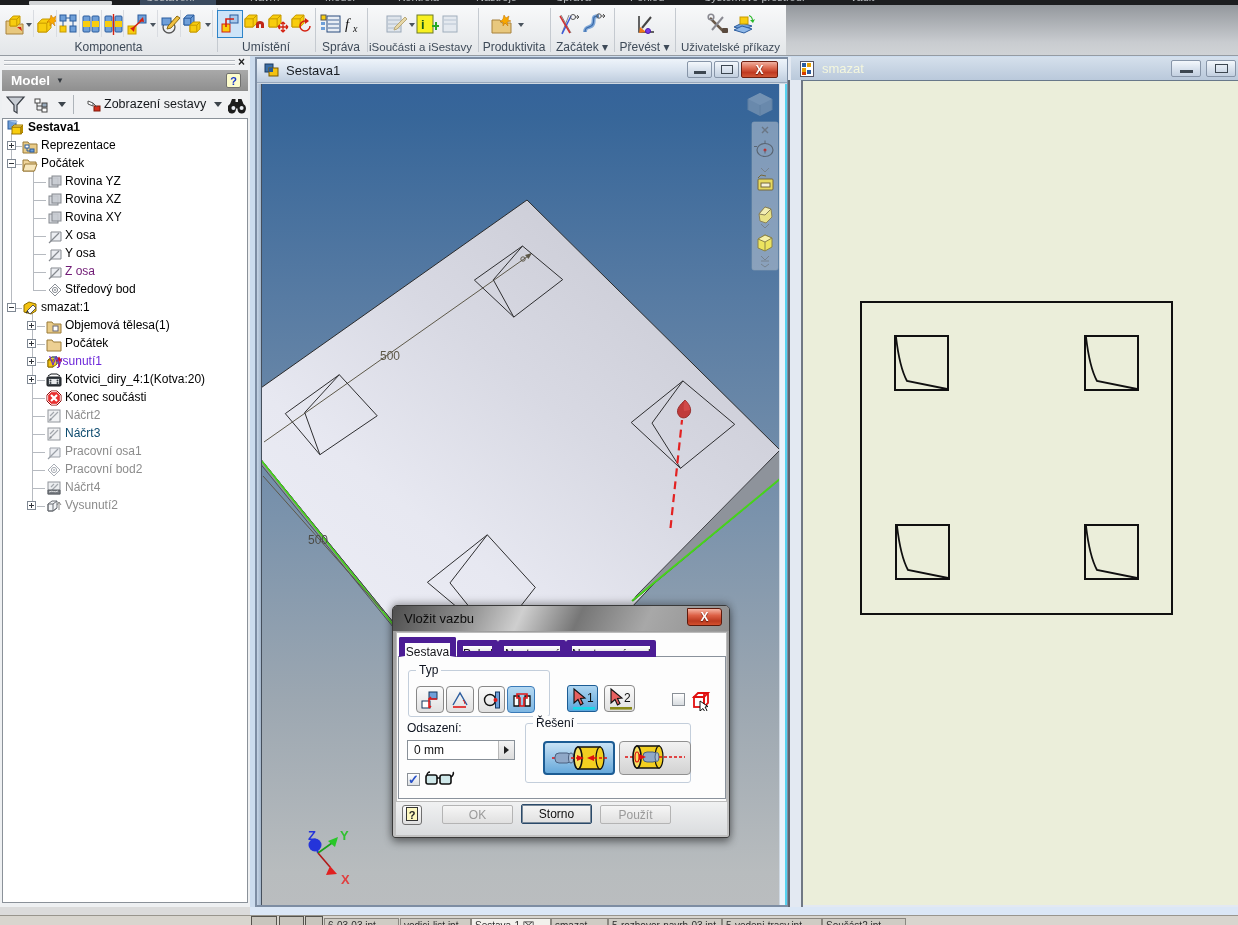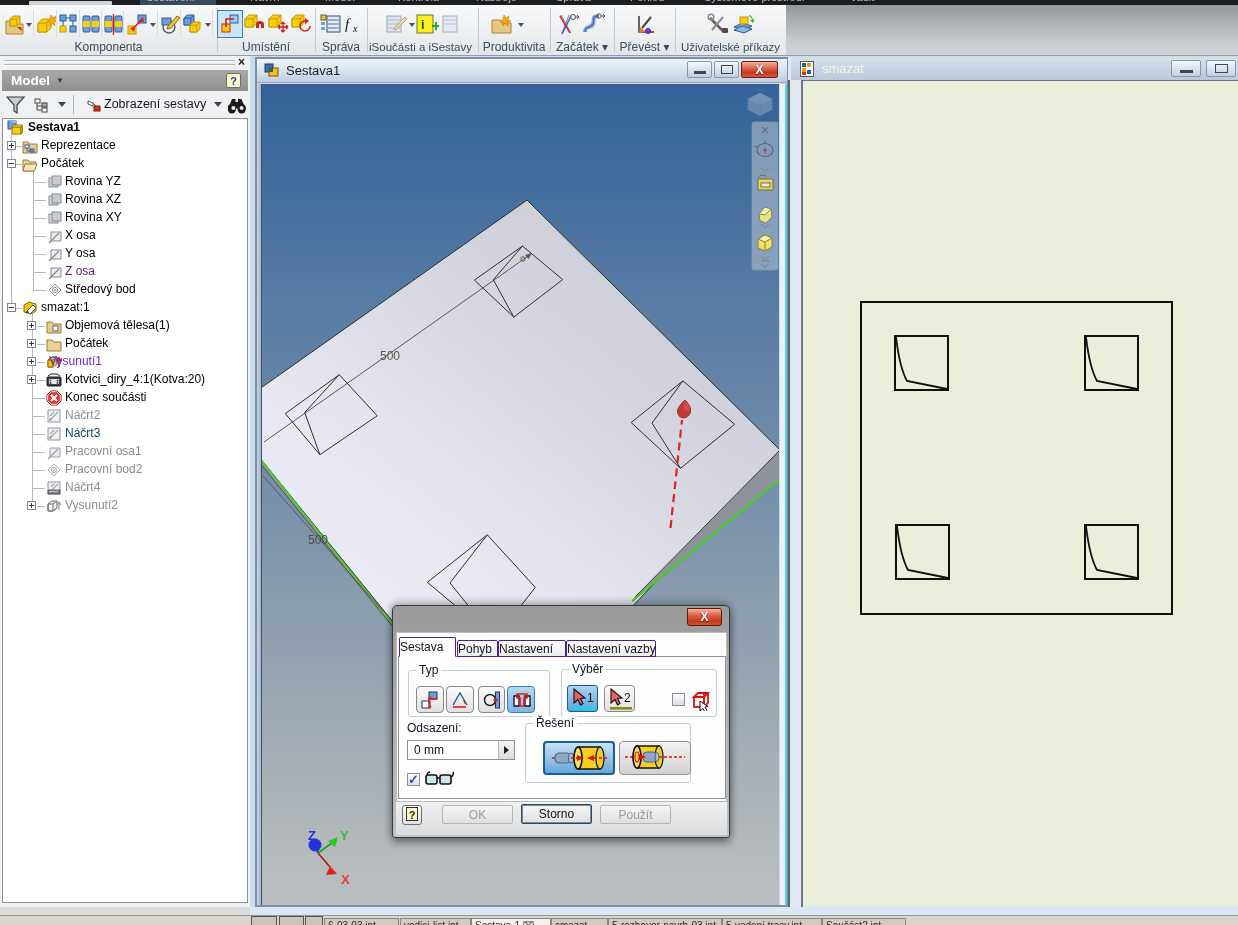--- a/index.html
+++ b/index.html
@@ -30,21 +30,21 @@
 #w2{left:788px;top:57px;width:450px;height:850px;background:#e3e9f2}
 #w2title{position:absolute;left:3px;top:0;width:447px;height:23px;background:linear-gradient(#d5e0ec,#bac9db)}
 #w2title .t{position:absolute;left:31px;top:4px;font-size:13px;color:#f4f7de}
 #w2client{position:absolute;left:15px;top:24px;width:435px;height:824px;background:#ebeeda}#w2dark1{position:absolute;left:0;top:23px;width:2px;height:827px;background:#5f6670}#w2dark2{position:absolute;left:13px;top:23px;width:2px;height:827px;background:#707884}#w2hline{position:absolute;left:13px;top:23px;width:437px;height:1px;background:#68788a}
 #dlg{left:392px;top:605px;width:338px;height:233px;border:1px solid #3a3a3a;border-radius:5px 5px 3px 3px;background:linear-gradient(#9a9a9a,#c2c2c2);box-shadow:0 -3px 7px rgba(40,40,40,.28),0 4px 9px rgba(0,0,0,.45)}
 #dlgtitle{position:absolute;left:0;top:0;width:336px;height:25px;border-radius:4px 4px 0 0;background:linear-gradient(115deg,#4e4e4e,#8e8e8e 22%,#cfcfcf 38%,#767676 55%,#a8a8a8 75%,#8f8f8f);overflow:hidden}
 #dlgtitle .t{position:absolute;left:11px;top:5px;font-size:13px;color:#0c0c0c}
 #dlgclose{position:absolute;right:7px;top:2px;width:35px;height:18px;background:linear-gradient(#f5b5a4,#dd6146 40%,#bb3a20 75%,#d4502f);border:1px solid #5e1a0c;border-radius:0 3px 3px 3px;color:#fff;font-size:12px;font-weight:bold;text-align:center;line-height:16px;text-shadow:0 1px 1px #5e180a}
 #dlgbody{position:absolute;left:3px;top:26px;width:331px;height:170px;background:#fdfdfd;border:1px solid #bcbcbc}
 #dlgfoot{position:absolute;left:3px;top:196px;width:331px;height:33px;background:linear-gradient(#f0f1f2,#dadcde)}
-.tab{position:absolute;background:linear-gradient(#ffffff,#ebebeb);border:1px solid #4c1d95;font-size:12px;color:#15151a;text-align:left;border-radius:2px 2px 0 0;white-space:nowrap;overflow:hidden}
+.tab{position:absolute;background:linear-gradient(#ffffff,#ebebeb);border:6px solid #4c1d95;font-size:12px;color:#15151a;text-align:center;border-radius:2px 2px 0 0;white-space:nowrap;overflow:hidden}
 .gbox{position:absolute;border:1px solid #c3cedb;border-radius:3px}
 .gbox .gl{position:absolute;left:7px;top:-8px;background:#fdfdfd;padding:0 3px;font-size:12px;color:#0e1420;line-height:14px}
 .fbtn{position:absolute;width:71px;height:19px;background:linear-gradient(#f6f6f6,#e0e0e0);border:1px solid #b4b4b4;border-radius:2px;font-size:12px;text-align:center;line-height:18px;color:#9a9a9a}
 #bstrip{left:250px;top:907px;width:988px;height:8px;background:#dbe7f6}
 #btabs{left:0;top:915px;width:1238px;height:10px;background:#d8d5ce;border-top:1px solid #98958d;overflow:hidden}
 .btab{position:absolute;top:2px;height:12px;background:#cfccc4;border:1px solid #8a8780;font-size:10px;color:#2e2e2e;padding:0 3px;white-space:nowrap;overflow:hidden;line-height:13px}
 .ticon{position:absolute;width:16px;height:16px}
 </style></head>
 <body>
 <div class="abs" id="menubar">
@@ -558,20 +558,23 @@
         <rect x="282" y="255" width="53" height="54" stroke="#101010" stroke-width="2" fill="none"></rect>
         <path d="M283,256 C285,273 288,289 294,300 L334,308" stroke="#101010" stroke-width="1.8" fill="none"></path>
         <rect x="93" y="444" width="53" height="54" stroke="#101010" stroke-width="2" fill="none"></rect>
         <path d="M94,445 C96,462 99,478 105,489 L145,497" stroke="#101010" stroke-width="1.8" fill="none"></path>
         <rect x="282" y="444" width="53" height="54" stroke="#101010" stroke-width="2" fill="none"></rect>
         <path d="M283,445 C285,462 288,478 294,489 L334,497" stroke="#101010" stroke-width="1.8" fill="none"></path>
       </svg>
     </div>
 </div>
 <div class="abs" id="dlg">
+<div id="dlgtitle">
+      <div class="t">Vložit vazbu</div>
+    </div>
 <div id="dlgclose">X</div>
 <div id="dlgbody">
       <div style="position:absolute;left:1px;top:23px;width:328px;height:143px;border:1px solid #8a929c"></div>
       <div class="tab" style="left:2px;top:4px;width:57px;height:20px;line-height:19px;border-bottom:1px solid #fff;background:#fdfdfd;z-index:2">Sestava</div>
       <div class="tab" style="left:60px;top:7px;width:41px;height:17px;line-height:16px">Pohyb</div>
       <div class="tab" style="left:101px;top:7px;width:68px;height:17px;line-height:16px">Nastavení</div>
       <div class="tab" style="left:169px;top:7px;width:90px;height:17px;line-height:16px">Nastavení vazby</div>
       <div class="gbox" style="left:11px;top:37px;width:142px;height:47px">
         <div class="gl">Typ</div>
       </div>
@@ -594,23 +597,20 @@
           <circle cx="7" cy="9" r="5.5" fill="none" stroke="#101010" stroke-width="1.4"></circle>
           <rect x="12.5" y="1" width="4" height="16" fill="#6f9fd8" stroke="#14365e"></rect>
           <circle cx="12.5" cy="9" r="2" fill="#e01818"></circle>
         </svg>
       </div>
       <div style="position:absolute;border:1px solid #3a7ab8;border-radius:4px;background:linear-gradient(#b5d9f2,#7db6e2);left:110px;top:53px;width:28px;height:27px">
         <svg style="position:absolute;left:4px;top:3px" width="20" height="20" viewBox="0 0 20 20">
           <path d="M2,6 h5 v10 h-5 z M13,6 h5 v10 h-5 z" fill="#fdfdfd" stroke="#101010" stroke-width="1.3"></path>
           <path d="M5,4 h10 v4 h-3 v8 h-4 v-8 h-3 z" fill="none" stroke="#e01818" stroke-width="1.6"></path>
         </svg>
-      </div>
-      <div class="gbox" style="left:164px;top:36px;width:156px;height:48px">
-        <div class="gl">Výběr</div>
       </div>
       <div style="position:absolute;left:170px;top:52px;width:31px;height:27px;border:1px solid #1c5c94;border-radius:3px;background:linear-gradient(#aed5f0,#5aa5dc)">
         <svg style="position:absolute;left:2px;top:1px" width="27" height="25" viewBox="0 0 27 25">
           <path d="M4,2 L4,16 L8,12.5 L10.5,18 L13,16.5 L10.5,11.5 L15,11 Z" fill="#e86060" stroke="#101010" stroke-width="1.1"></path>
           <text x="17" y="15" font-size="12" fill="#101010">1</text>
           <rect x="3" y="20" width="22" height="2.6" fill="#18d8e8"></rect>
         </svg>
       </div>
       <div style="position:absolute;border:1px solid #888;border-radius:4px;background:linear-gradient(#fbfbfb,#e0e0e0);left:207px;top:52px;width:31px;height:27px">
         <svg style="position:absolute;left:2px;top:1px" width="27" height="25" viewBox="0 0 27 25">

